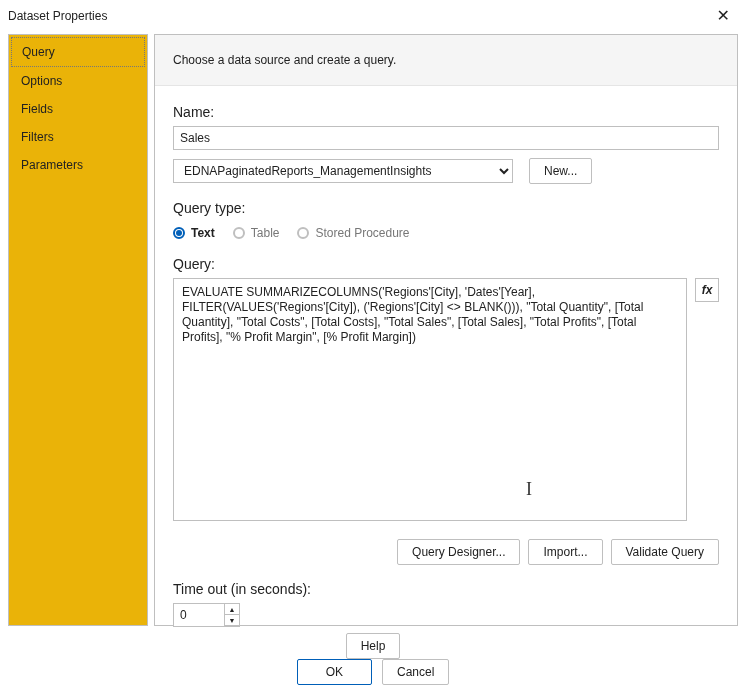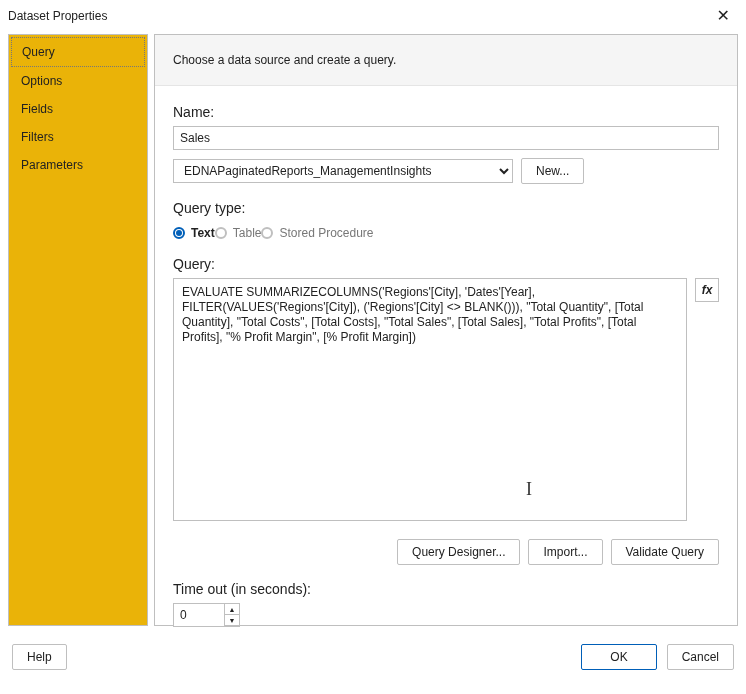--- a/index.html
+++ b/index.html
@@ -19,48 +19,48 @@
 
     .heading-band { background: #f5f5f5; border-bottom: 1px solid #e5e5e5; padding: 18px 18px; font-size: 12px; }
 
     .form { padding: 14px 18px 12px 18px; display: flex; flex-direction: column; gap: 6px; }
 
     .label { font-size: 14px; margin-top: 4px; }
 
     .text-input { width: 100%; border: 1px solid #bfbfbf; padding: 4px 6px; font-size: 12px; height: 24px; }
     .text-input.short { width: 52px; display: inline-block; vertical-align: middle; }
 
-    .row-inline { display: flex; align-items: center; gap: 8px; margin-top: 2px; }
+    .row-inline { display: flex; align-items: center; gap: 16px; margin-top: 2px; }
 
     .select { border: 1px solid #bfbfbf; padding: 3px 6px; font-size: 12px; height: 24px; width: 340px; background: #fff; }
 
     .btn { border: 1px solid #bfbfbf; background: #fff; padding: 5px 14px; font-size: 12px; cursor: default; border-radius: 2px; }
     .btn.ok { border: 1px solid #005fb8; padding: 5px 28px; }
 
-    .radio-row { display: flex; align-items: center; margin: 4px 0 6px 0; }
+    .radio-row { display: flex; align-items: center; gap: 18px; margin: 4px 0 6px 0; }
     .radio { display: inline-flex; align-items: center; gap: 6px; }
     .radio .outer { width: 12px; height: 12px; border: 2px solid #bfbfbf; border-radius: 50%; display: inline-flex; align-items: center; justify-content: center; }
     .radio.selected .outer { border-color: #005fb8; }
     .radio.selected .inner { width: 6px; height: 6px; background: #005fb8; border-radius: 50%; }
     .radio .rlabel { color: #777; }
     .radio.selected .rlabel { color: #222; font-weight: 600; }
 
     .query-row { display: flex; gap: 8px; align-items: flex-start; }
     .query-wrap { flex: 1; border: 1px solid #bfbfbf; position: relative; height: 243px; }
     .query-text { width: 100%; height: 100%; border: none; resize: none; padding: 6px 18px 6px 8px; font-family: "Segoe UI", Tahoma, sans-serif; font-size: 12px; line-height: 1.25; overflow-y: scroll; white-space: pre-wrap; word-break: break-word; }
     .caret-ibeam { position: absolute; left: 352px; top: 200px; font-family: serif; font-size: 18px; color: #333; pointer-events: none; }
     .fx { width: 24px; height: 24px; border: 1px solid #bfbfbf; display: flex; align-items: center; justify-content: center; font-style: italic; font-weight: bold; font-family: serif; }
 
     .actions-row { display: flex; justify-content: flex-end; gap: 8px; margin-top: 12px; align-items: flex-end; }
 
     .spinner { display: inline-flex; flex-direction: column; border: 1px solid #bfbfbf; vertical-align: middle; margin-left: -1px; height: 24px; }
     .spinner .spbtn { font-size: 7px; width: 14px; height: 12px; display: flex; align-items: center; justify-content: center; border-bottom: 1px solid #bfbfbf; line-height: 1; }
     .spinner .spbtn:last-child { border-bottom: none; }
 
-    .footer { position: absolute; left: 0; right: 0; bottom: 0; padding: 10px 12px 24px 12px; display: flex; justify-content: space-between; align-items: center; }
+    .footer { position: absolute; left: 0; right: 0; bottom: 0; padding: 10px 12px 9px 12px; display: flex; justify-content: space-between; align-items: center; flex-direction: column; }
     .footer .right { display: flex; gap: 10px; }
   </style>
 </head>
 <body>
 
 <div class="titlebar">
   <span class="title">Dataset Properties</span>
   <span class="close">✕</span>
 </div>
 

